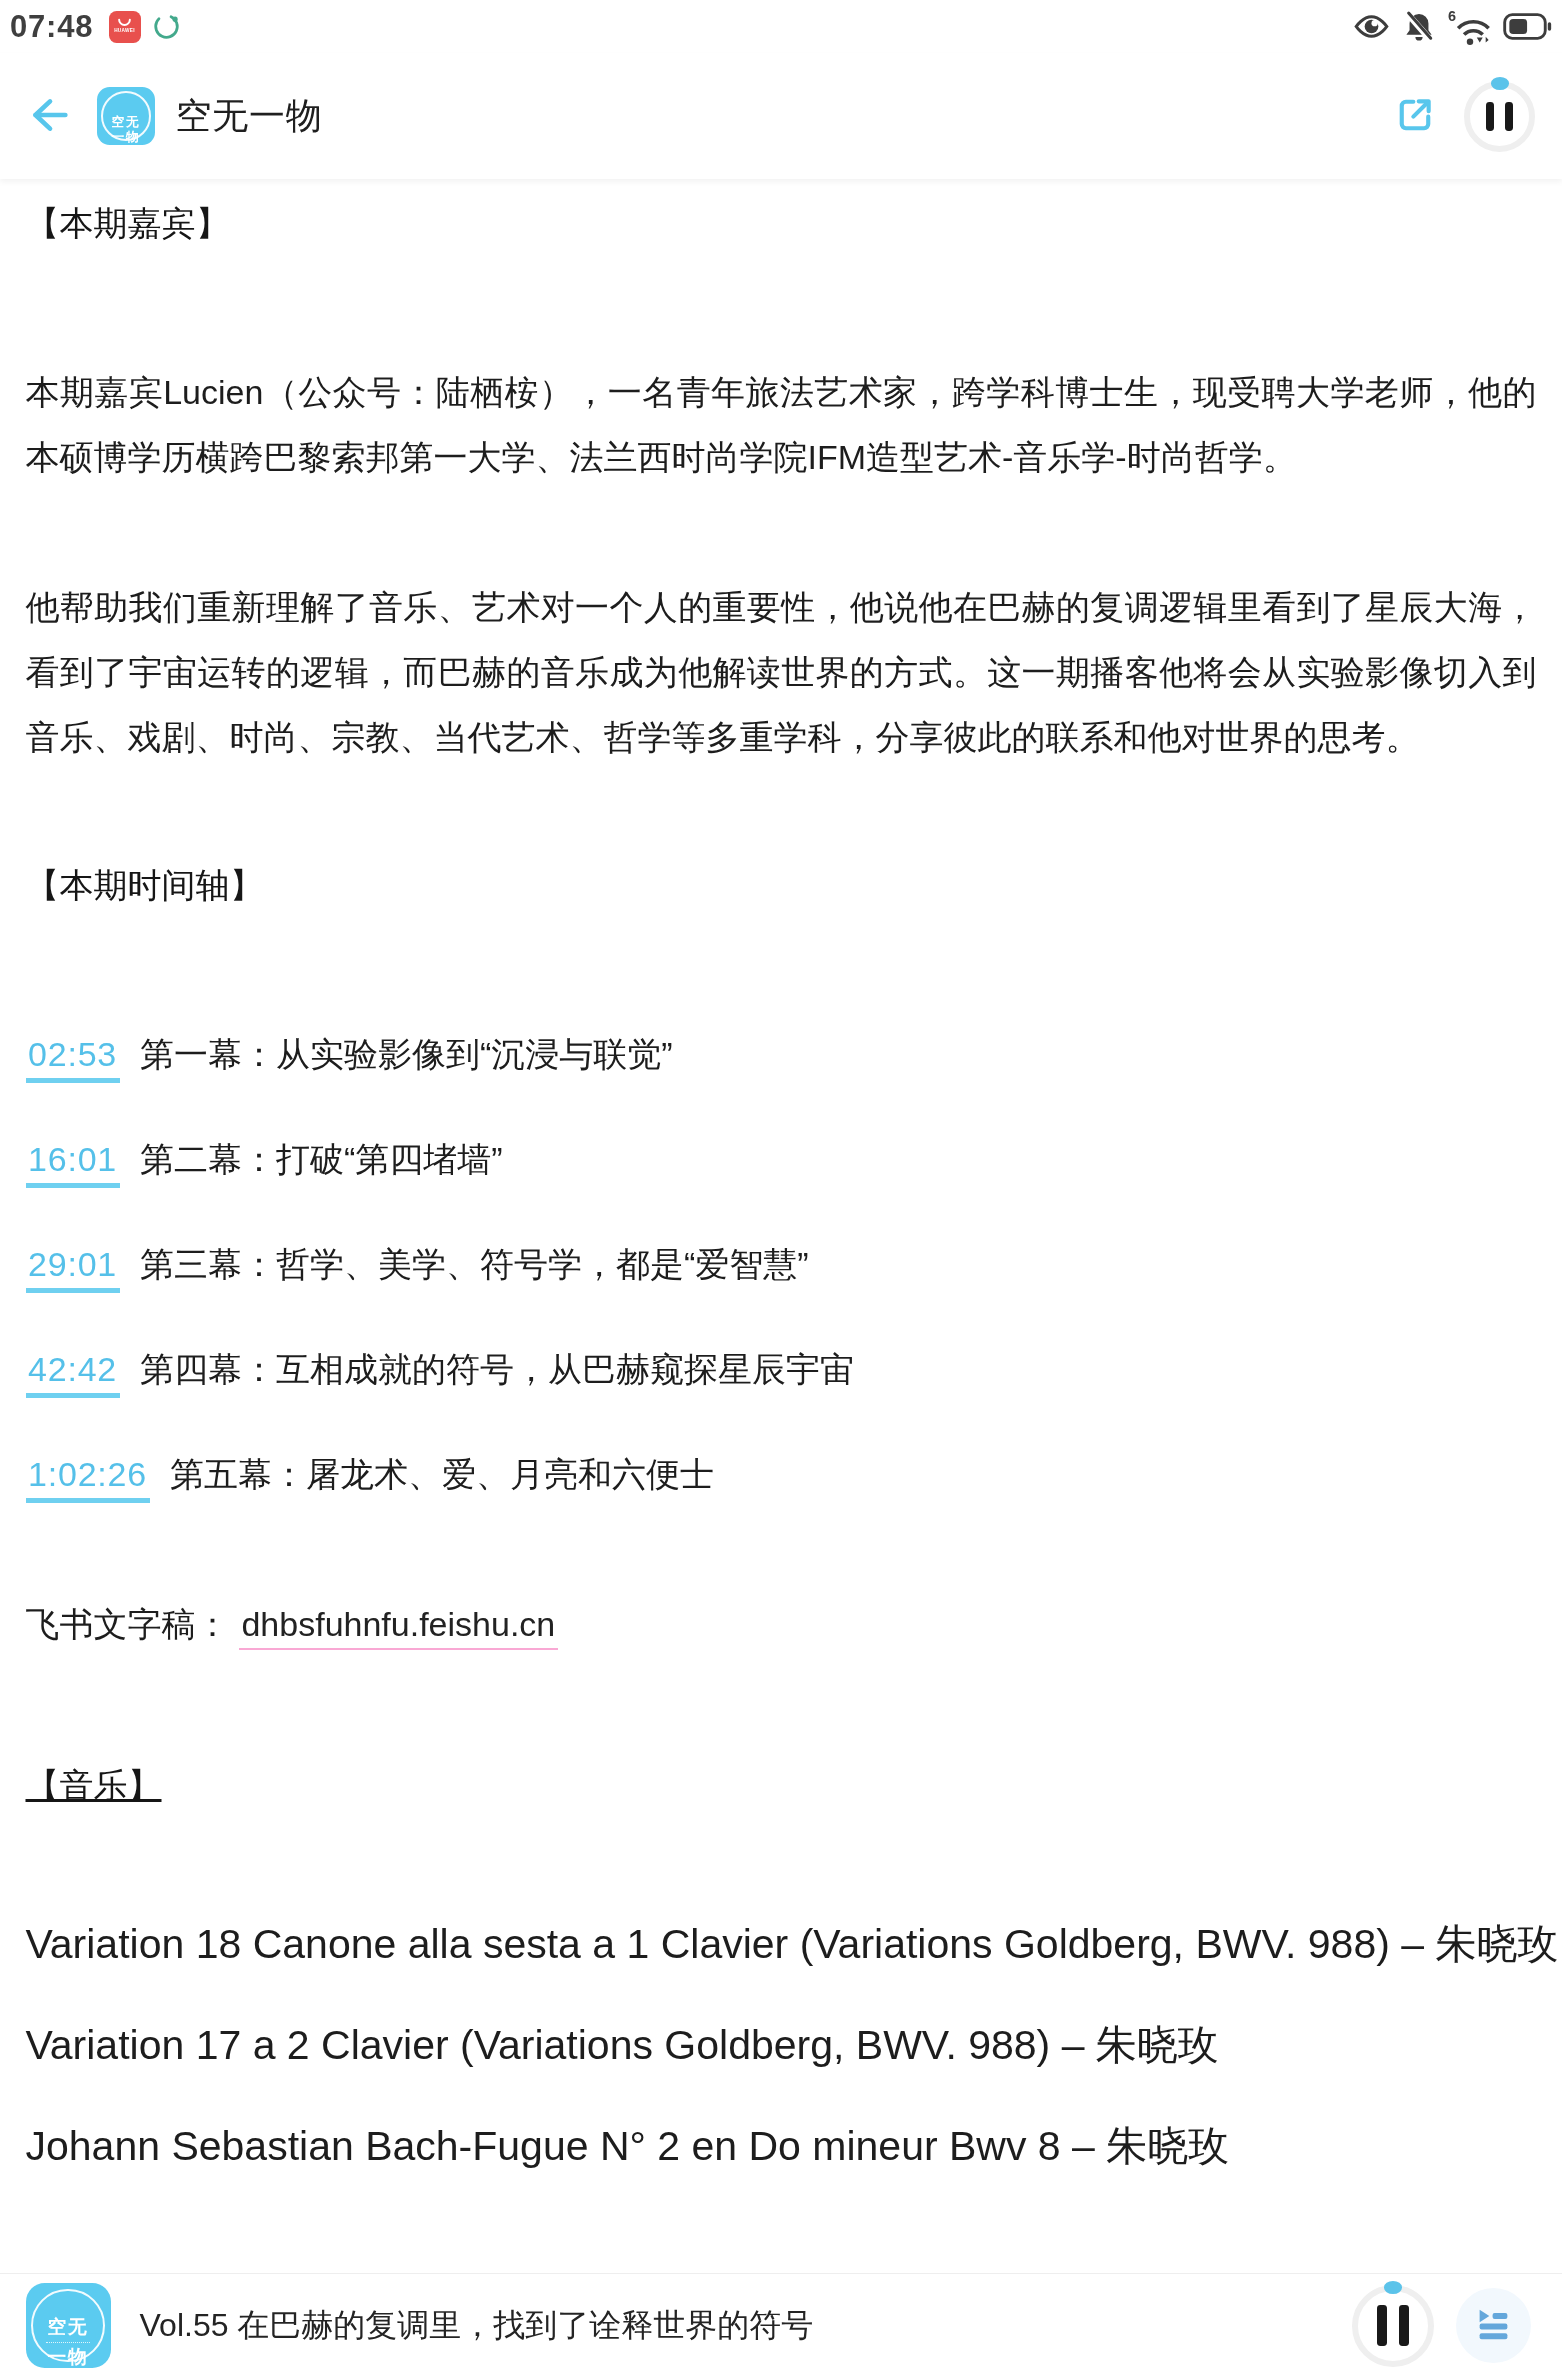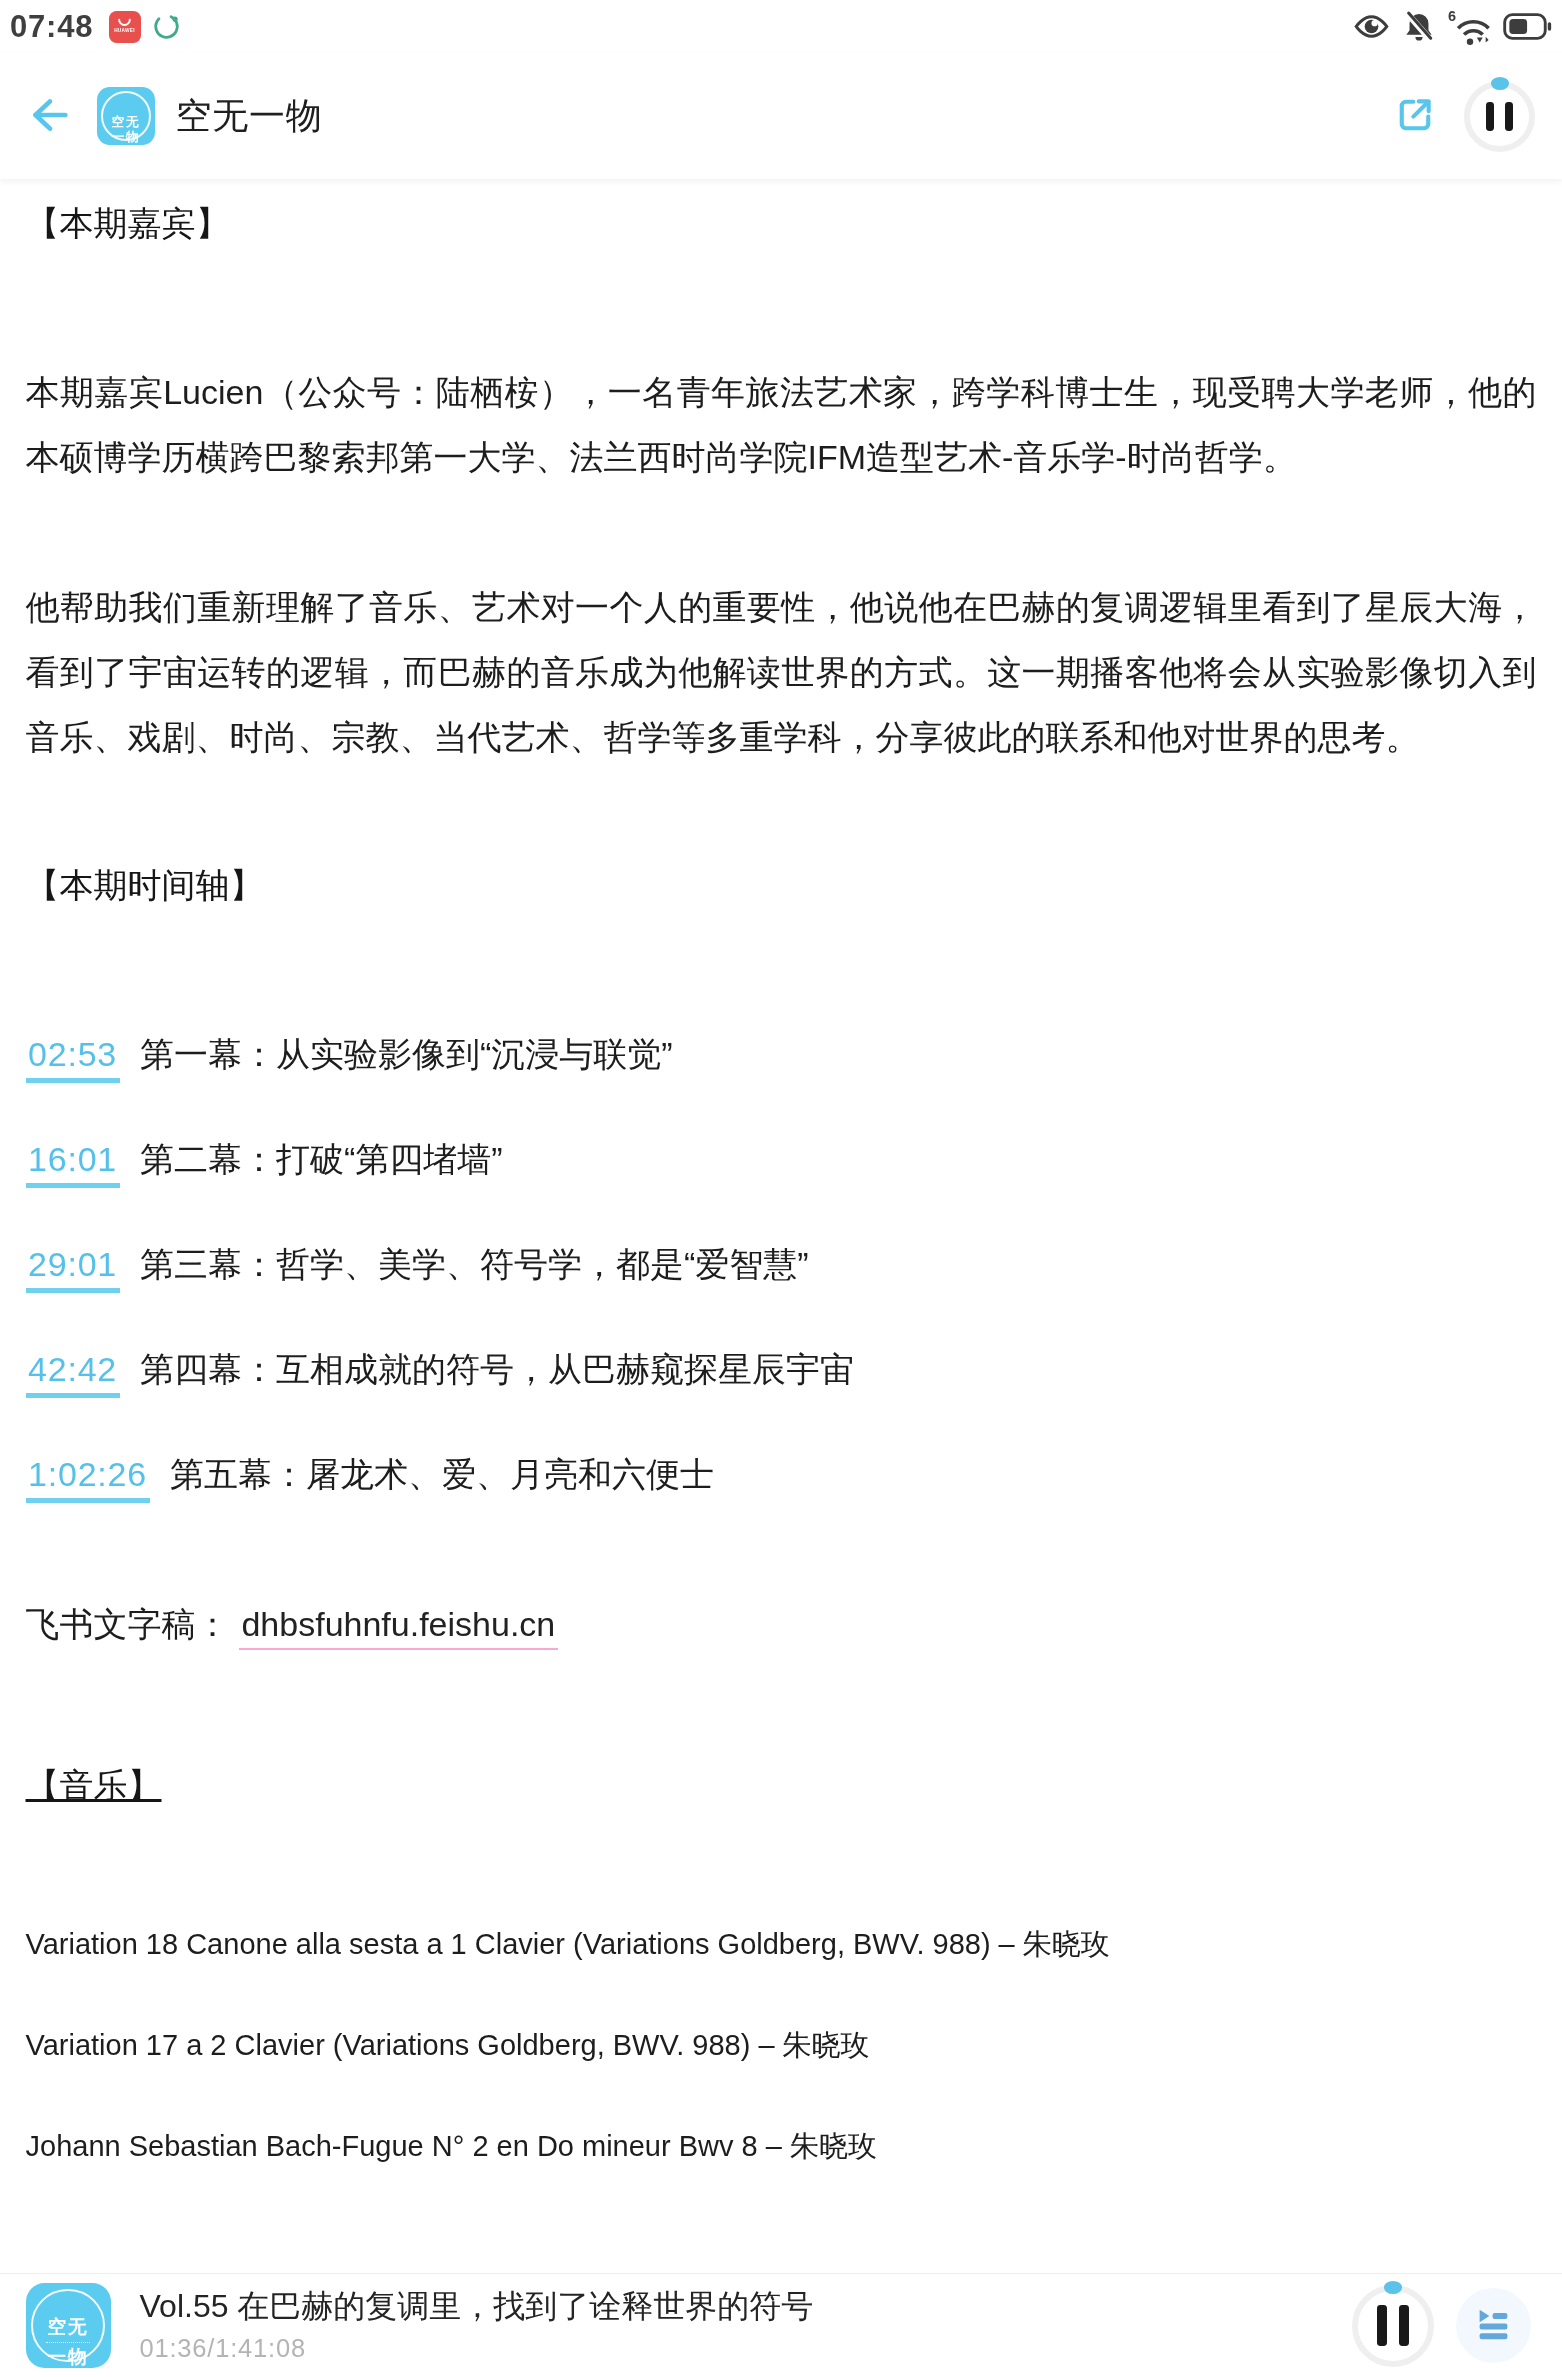--- a/index.html
+++ b/index.html
@@ -45,21 +45,21 @@
   .p2 { margin-top:85px; }
   .h-timeline { margin-top:89px; }
   .tl { margin-top:110px; }
   .tl-item { display:flex; align-items:baseline; gap:20.4px; line-height:65px; margin-bottom:40px; white-space:nowrap; }
   .stamp { color:#55C0E9; font-size:34px; font-weight:500; text-decoration:none; border-bottom:5.1px solid #6FD0F0; padding:0 2.5px 4.2px; line-height:39px; display:inline-block; cursor:pointer; letter-spacing:0.8px; }
   .tl-title { font-size:34px; color:#1d1d1d; }
   .transcript { margin-top:85px; white-space:nowrap; }
   .link { color:#222; text-decoration:none; border-bottom:2px solid #f9a8d4; padding:0 2.5px 5.1px; cursor:pointer; }
   .h-music { margin-top:102px;text-decoration:underline; }
   .music { margin-top:100px; }
-  .track { font-size:29px; line-height:65px; color:#1d1d1d; margin-bottom:36px; white-space:nowrap; }
+  .track { font-size:41px; line-height:65px; color:#1d1d1d; margin-bottom:36px; white-space:nowrap; }
 
   
   .player { position:absolute; left:0; right:0; bottom:0; height:104px; background:#fff; border-top:1.7px solid #EEect; border-top:1.7px solid #eee; display:flex; align-items:center; padding:0 31px 0 25.5px; z-index:6; }
   .pinfo { flex:1; margin-left:29px; min-width:0; }
   .ptitle { font-size:32px; color:#242424; line-height:37px; }
   .ptime { font-size:25.5px; color:#b4b4b4; margin-top:8.5px; letter-spacing:0.8px; }
   .plist { width:75px; height:75px; border-radius:50%; background:#F2F8FD; border:0; cursor:pointer; display:flex; align-items:center; justify-content:center; margin-left:22px; flex-shrink:0; }
   .player .pausering { flex-shrink:0; }
   button { font-family:inherit; }
 </style>
@@ -197,21 +197,20 @@
   </div>
 
   <div class="player">
     <div class="applogo big">
       <span class="l1">空无</span>
       <span class="dots"></span>
       <span class="l2">一物</span>
     </div>
     <div class="pinfo">
       <div class="ptitle">Vol.55 在巴赫的复调里，找到了诠释世界的符号</div>
-      <div class="ptime">01:36/1:41:08</div>
     </div>
     <button class="pausering pp">
       <span class="dot"></span>
       <i></i>
         <i></i>
     </button>
     <button class="plist">
       <span>
         <svg width="37" height="37" viewBox="0 0 40 40">
           <g fill="#64A7DB">

